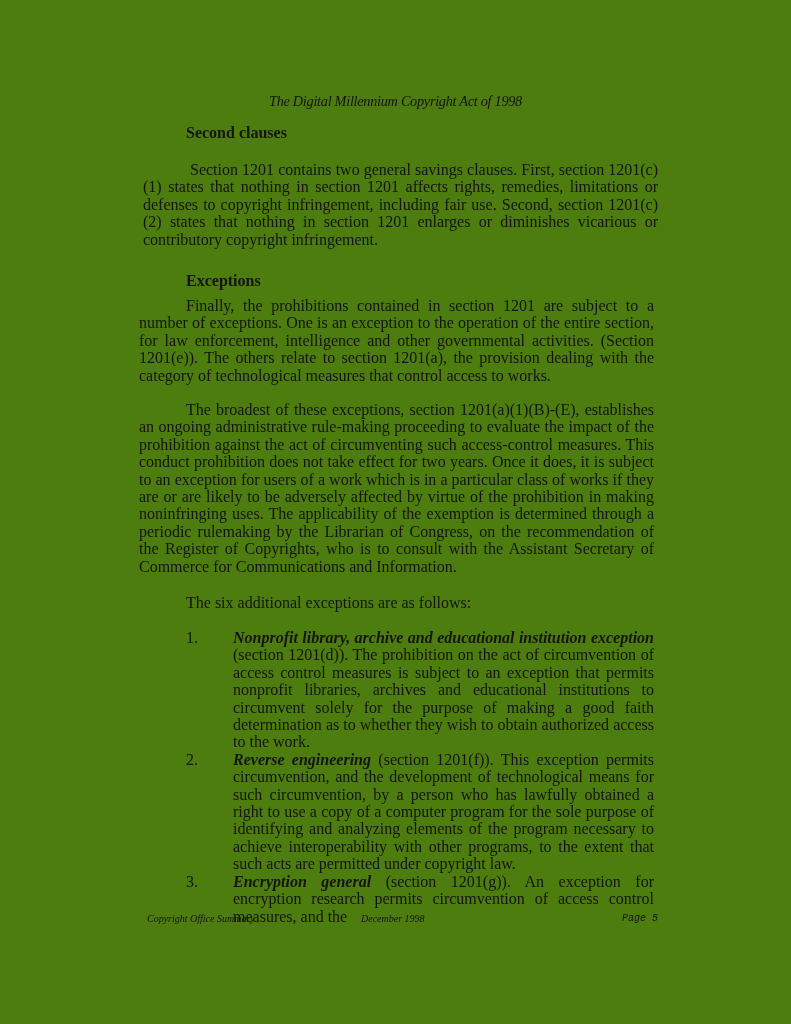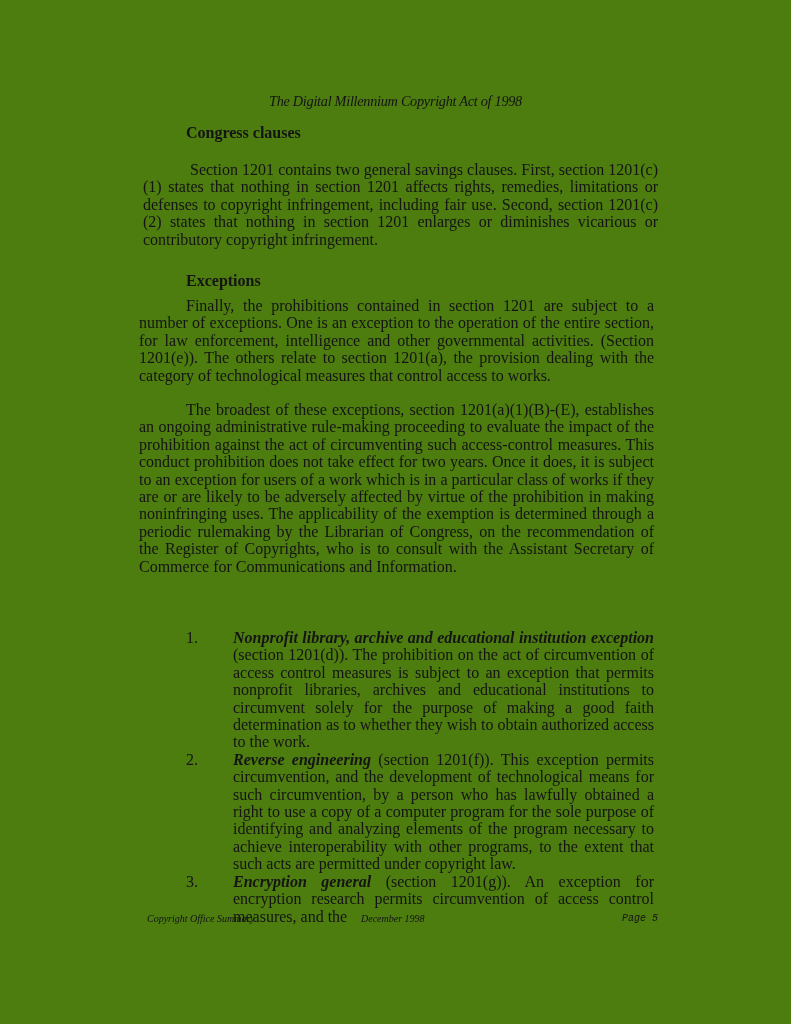--- a/index.html
+++ b/index.html
@@ -95,30 +95,31 @@
     .footer-center { left: 216px; }
     .footer-right { right: 2px; font-family: Liberation Mono, monospace; }
   </style>
 </head>
 <body>
 
 <div class="page">
 
   <div class="header-title">The Digital Millennium Copyright Act of 1998</div>
 
-  <div class="heading" style="top:124px;">Congress clauses</div>
+  <div class="heading" style="top:124px;">Second clauses</div>
 
   <p class="para" style="top:157px; margin:4px;">Section 1201 contains two general savings clauses.  First, section 1201(c)(1) states that nothing in section 1201 affects rights, remedies, limitations or defenses to copyright infringement, including fair use.  Second, section 1201(c)(2) states that nothing in section 1201 enlarges or diminishes vicarious or contributory copyright infringement.</p>
 
   <div class="heading" style="top:264px;margin-top:8px;">Exceptions</div>
 
   <p class="para" style="top:297px; margin:0;">Finally, the prohibitions contained in section 1201 are subject to a number of exceptions.   One is an exception to the operation of the entire section, for law enforcement, intelligence and other governmental activities.  (Section 1201(e)).  The others relate to section 1201(a), the provision dealing with the category of technological measures that control access to works.</p>
 
   <p class="para" style="top:401px; margin:0;">The broadest of these exceptions, section 1201(a)(1)(B)-(E), establishes an ongoing administrative rule-making proceeding to evaluate the impact of the prohibition against the act of circumventing such access-control measures.  This conduct prohibition does not take effect for two years.  Once it does, it is subject to an exception for users of a work which is in a particular class of works if they are or are likely to be adversely affected by virtue of the prohibition in making noninfringing uses. The applicability of the exemption is determined through a periodic rulemaking by the Librarian of Congress, on the recommendation of the Register of Copyrights, who is to consult with the Assistant Secretary of Commerce for Communications and Information.</p>
 
+  <p class="para no-indent" style="top:594px; margin:0;">The six additional exceptions are as follows:</p>
 
   <ol class="list" style="top:629px;">
     <li class="list-item">
       <span class="list-num">1.</span>
       <span class="item-title">Nonprofit library, archive and educational institution exception</span><span> (section 1201(d)). The prohibition on the act of circumvention of access control measures is subject to an exception that permits nonprofit libraries, archives and educational institutions to circumvent solely for the purpose of making a good faith determination as to whether they wish to obtain authorized access to the work.</span>
     </li>
     <li class="list-item">
       <span class="list-num">2.</span>
       <span class="item-title">Reverse engineering</span><span> (section 1201(f)). This exception permits circumvention, and the development of technological means for such circumvention, by a person who has lawfully obtained a right to use a copy of a computer program for the sole purpose of identifying and analyzing elements of the program necessary to achieve interoperability with other programs, to the extent that such acts are permitted under copyright law.</span>
     </li>

